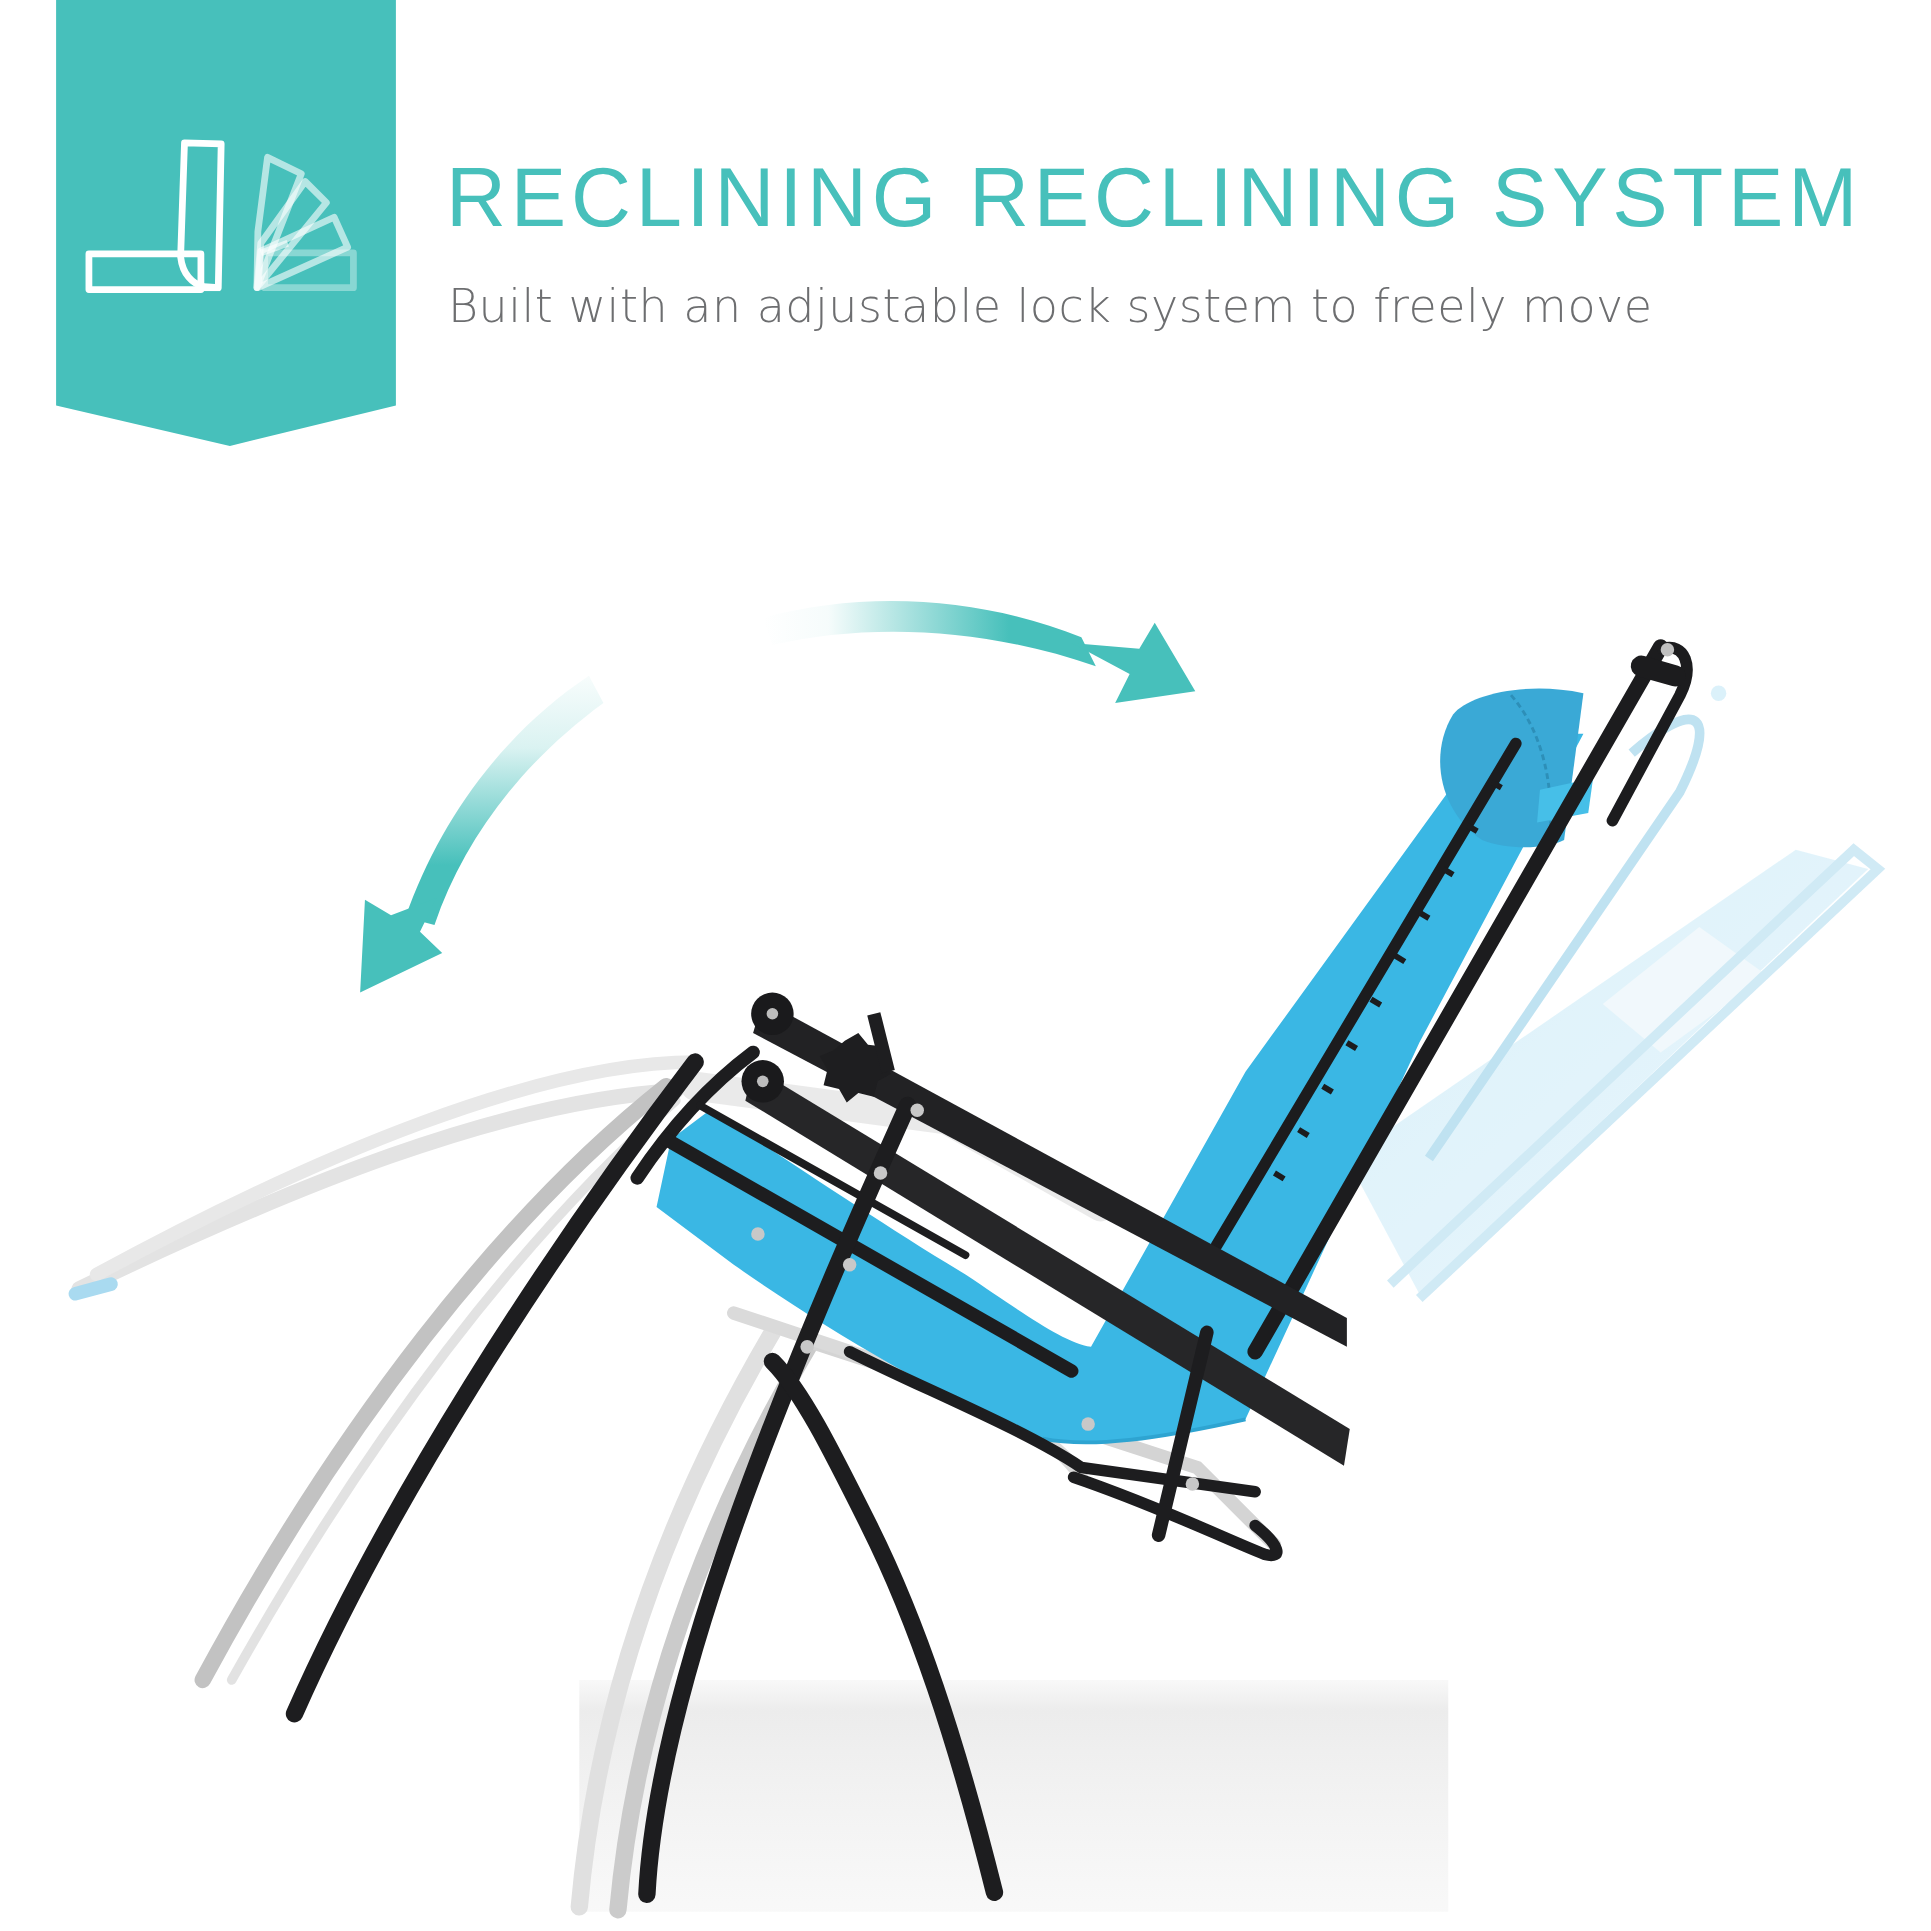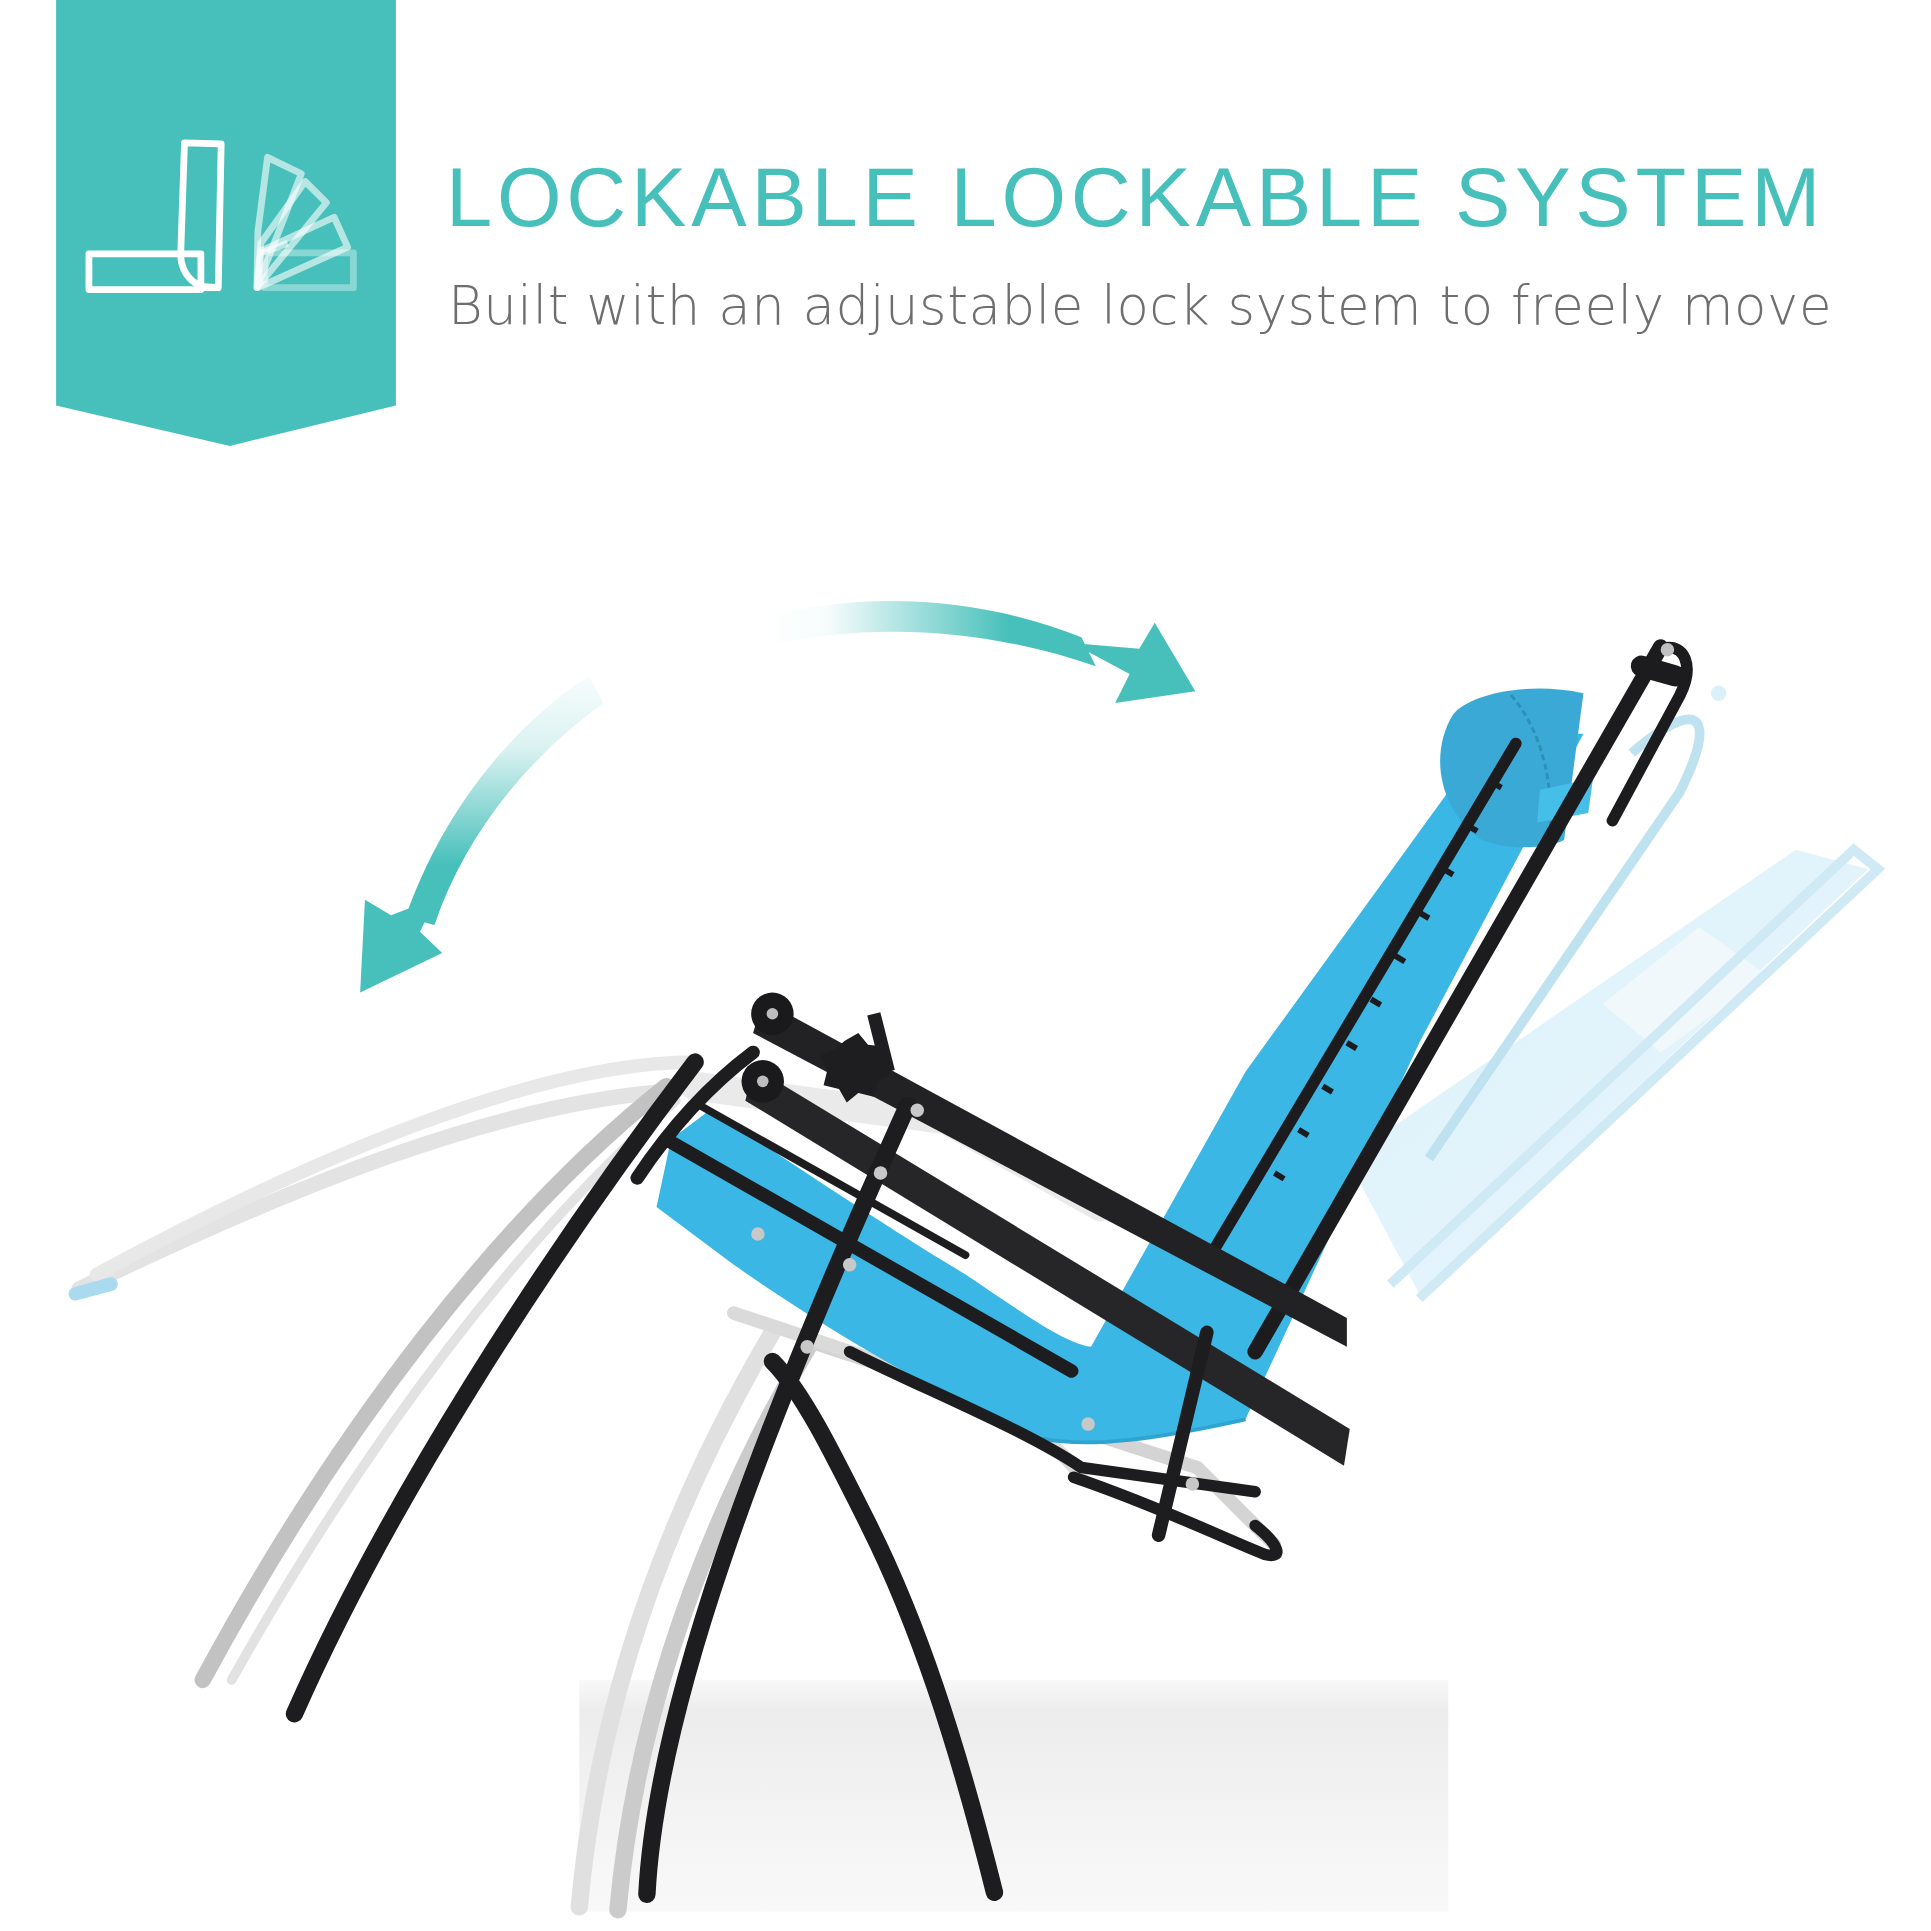--- a/index.html
+++ b/index.html
@@ -8,21 +8,21 @@
     .banner svg { display: block; }
     .title {
       position: absolute; left: 446px; top: 156px;
       font-family: "Liberation Sans", "DejaVu Sans", sans-serif;
       font-size: 83px; font-weight: 400; letter-spacing: 4.8px;
       color: #47c0bb; white-space: nowrap; line-height: 1;
     }
     .desc {
       position: absolute; left: 448px; top: 272px;
       font-family: "DejaVu Sans", "Liberation Sans", sans-serif;
-      font-size: 53px; font-weight: 300; color: #6d6e70;
+      font-size: 46px; font-weight: 300; color: #6d6e70;
       line-height: 68px; white-space: nowrap; letter-spacing: 0.5px;
     }
     .desc span { display: block; }
     .angle-label {
       position: absolute; left: 579px; top: 591px; width: 241px;
       text-align: center; color: #6d6e70;
       font-family: "DejaVu Sans", "Liberation Sans", sans-serif;
       font-size: 48px; line-height: 68px; font-weight: 300;
     }
     .angle-label span { display: block; }
@@ -47,21 +47,21 @@
 
       <path d="M34,263 L150,263 L150,300 L34,300 Z"></path>
       <path d="M150,263 L150,263"></path>
 
       <path d="M133,148 L171,149 L168,298 L153,297 C141,294 131,284 129,266 Z"></path>
       <line x1="150" y1="298" x2="170" y2="298"></line>
     </g>
   </svg>
 </div>
 
-<div class="title">LOCKABLE LOCKABLE SYSTEM</div>
+<div class="title">RECLINING RECLINING SYSTEM</div>
 <div class="desc">
   <span>Built with an adjustable lock system to freely move</span>
 </div>
 
 <svg class="art" viewBox="0 0 2000 2000">
   <defs>
     <linearGradient id="gradR" x1="790" y1="0" x2="1130" y2="0" gradientUnits="userSpaceOnUse">
       <stop offset="0" stop-color="#47c0bb" stop-opacity="0"></stop>
       <stop offset="0.2" stop-color="#47c0bb" stop-opacity="0.05"></stop>
       <stop offset="0.75" stop-color="#47c0bb" stop-opacity="1"></stop>

